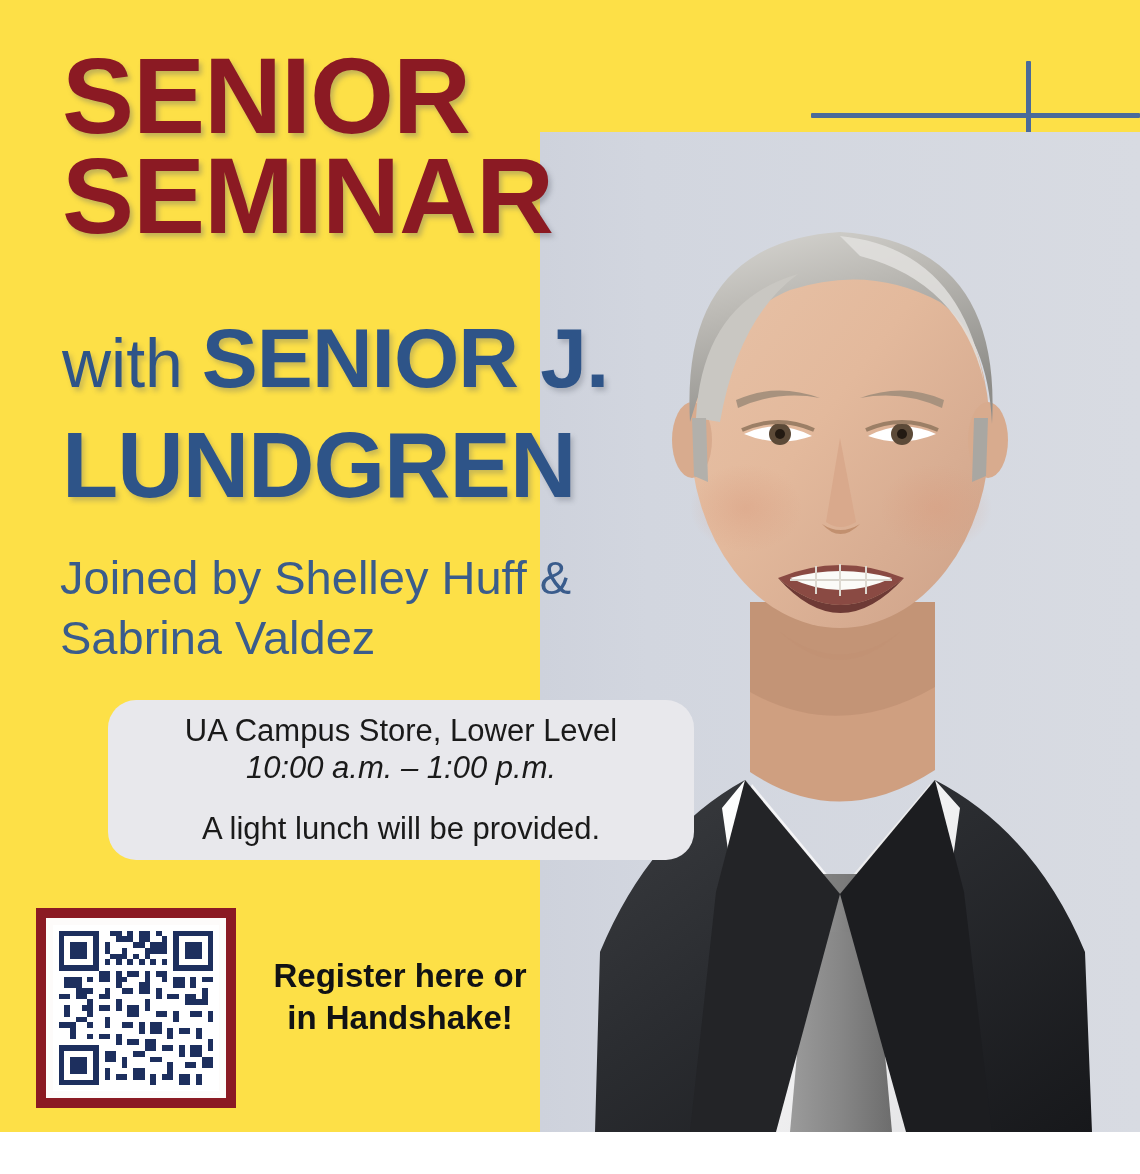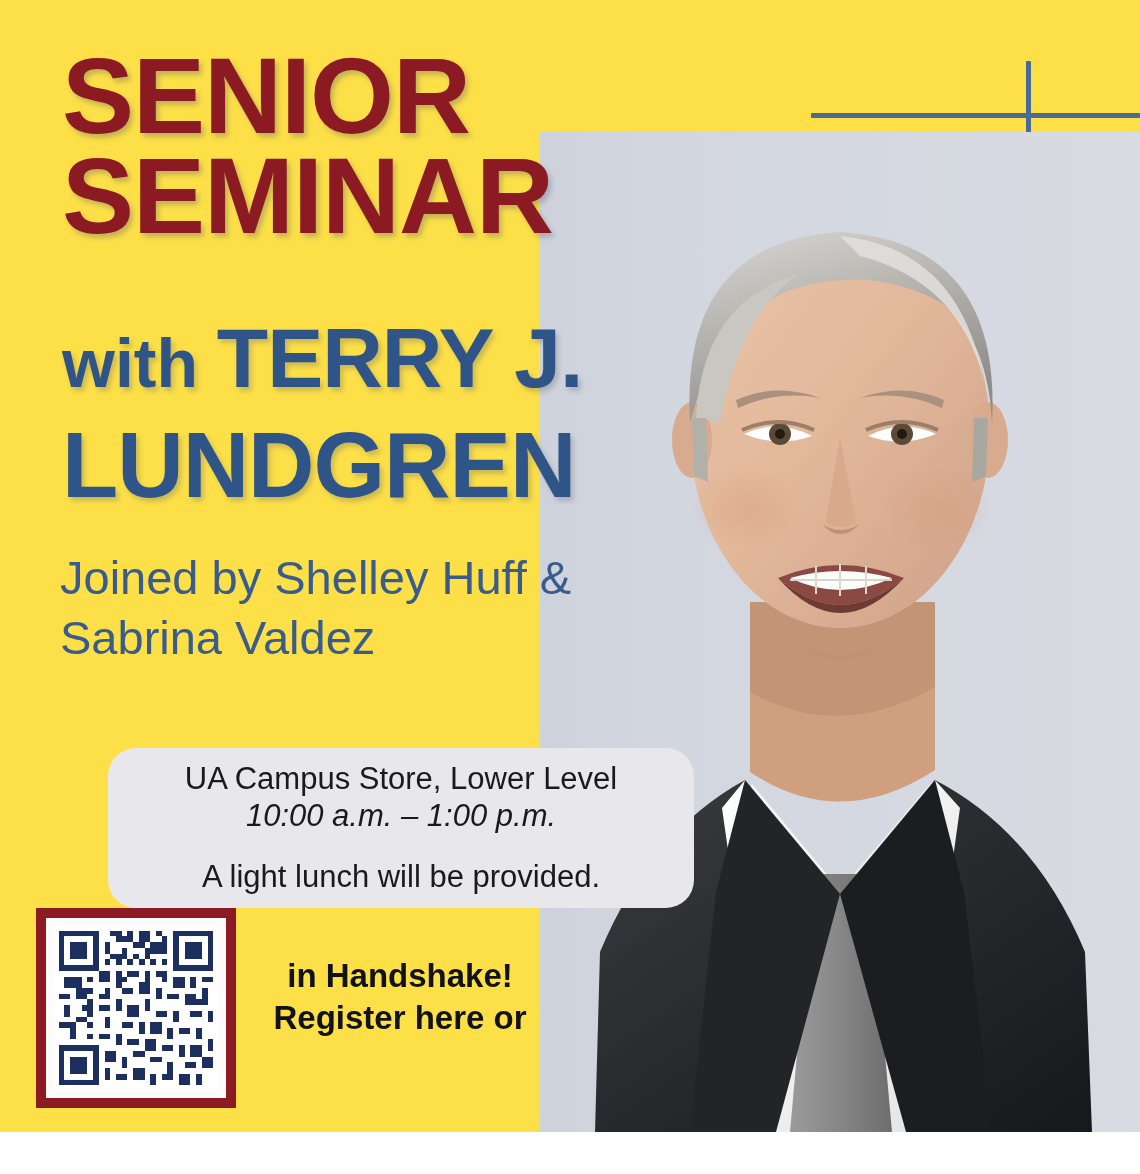--- a/index.html
+++ b/index.html
@@ -64,21 +64,21 @@
     color:#2e5488;
     text-shadow:3px 4px 5px rgba(90,95,110,0.3);
   }
   .subhead .row1 {
     font-size:84px;
     line-height:0.96;
     white-space:nowrap;
     letter-spacing:-1px;
   }
   .subhead .with {
-    font-weight:bold;
+    font-weight:normal;
     font-size:68px;
     letter-spacing:0px;
   }
   .subhead .bold { font-weight:bold; }
   .subhead .row2 {
     font-size:92px;
     font-weight:bold;
     line-height:1.0;
     letter-spacing:-1px;
     margin-top:20px;
@@ -102,21 +102,20 @@
     left:108px; top:700px;
     width:586px; height:160px;
     background:#e8e8ec;
     border-radius:28px;
     z-index:5;
     display:flex;
     flex-direction:column;
     align-items:center;
     justify-content:center;
     color:#1a1a1a;
-    margin-top:48px;
   }
   .info-card .l1 {
     font-size:31px;
     line-height:1.18;
     white-space:nowrap;
   }
   .info-card .l2 {
     font-size:31px;
     line-height:1.18;
     white-space:nowrap;
@@ -261,21 +260,21 @@
       <path d="M240 500 Q300 545 360 500 Q300 556 240 500 Z" fill="#c08f72" opacity="0.35"></path>
     </svg>
   </div>
 
   <div class="headline">
     <div class="line">SENIOR</div>
     <div class="line">SEMINAR</div>
   </div>
 
   <div class="subhead">
-    <div class="row1"><span class="with">with </span><span class="bold">TERRY J.</span></div>
+    <div class="row1"><span class="with">with </span><span class="bold">SENIOR J.</span></div>
     <div class="row2">LUNDGREN</div>
   </div>
 
   <div class="joined">
     <div>Joined by Shelley Huff &amp;</div>
     <div>Sabrina Valdez</div>
   </div>
 
   <div class="info-card">
     <div class="l1">UA Campus Store, Lower Level</div>
@@ -396,17 +395,17 @@
           <rect x="12" y="9" width="1" height="1"></rect>
             <rect x="19" y="9" width="1" height="1"></rect>
           <rect x="8" y="12" width="1" height="1"></rect>
             <rect x="25" y="13" width="1" height="1"></rect>
         </g>
       </svg>
     </div>
   </div>
 
   <div class="register">
+    <div>Register here or</div>
     <div>in Handshake!</div>
-    <div>Register here or</div>
   </div>
 
 </div>
 
 </body></html>

